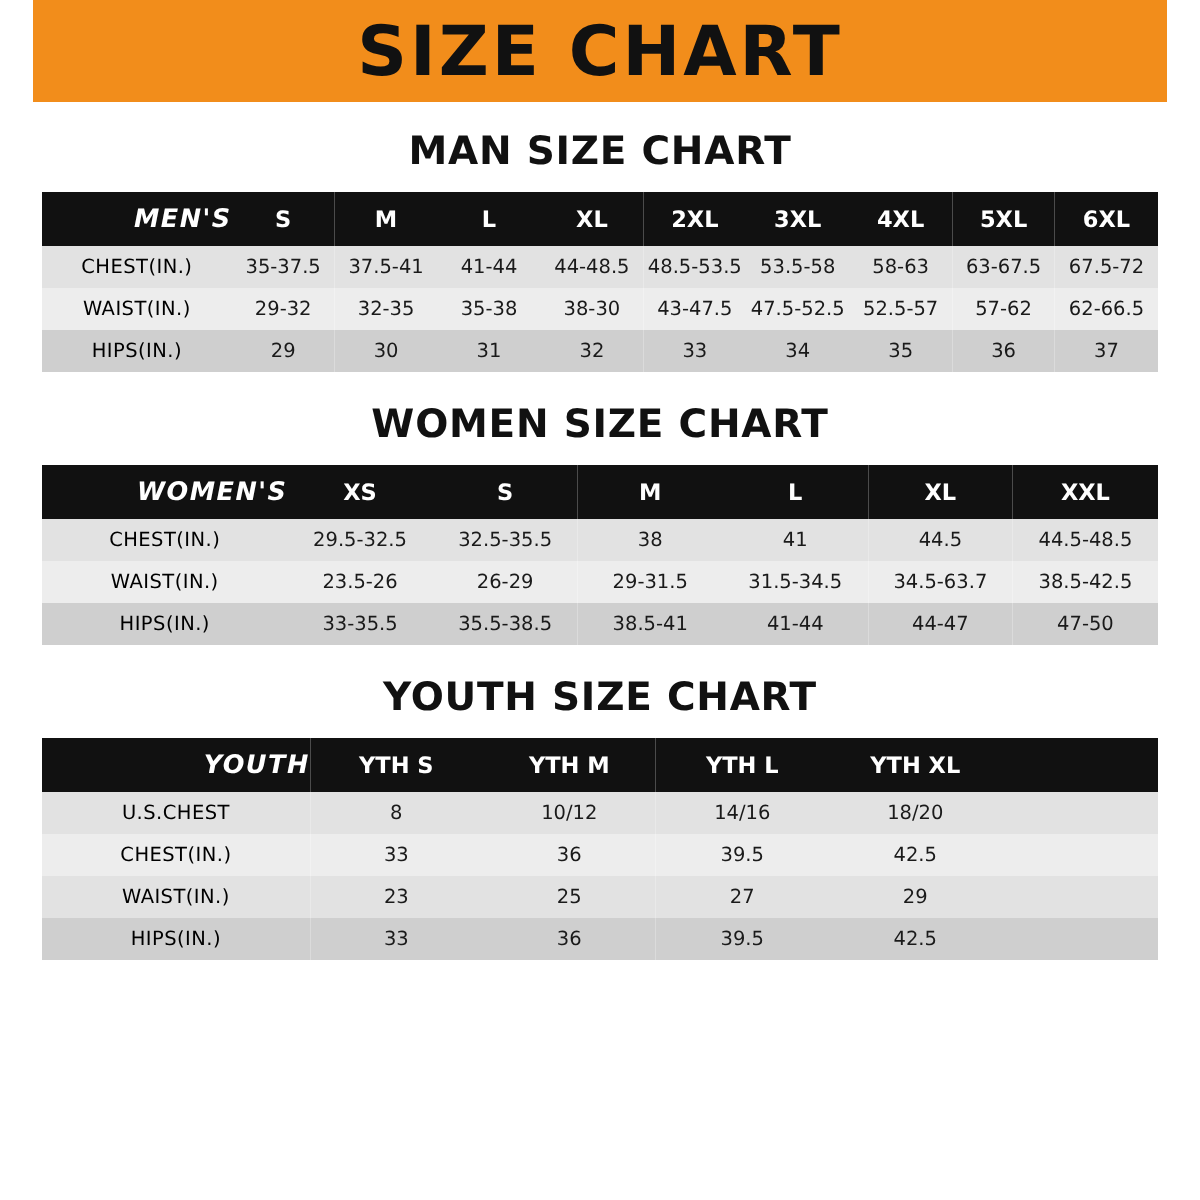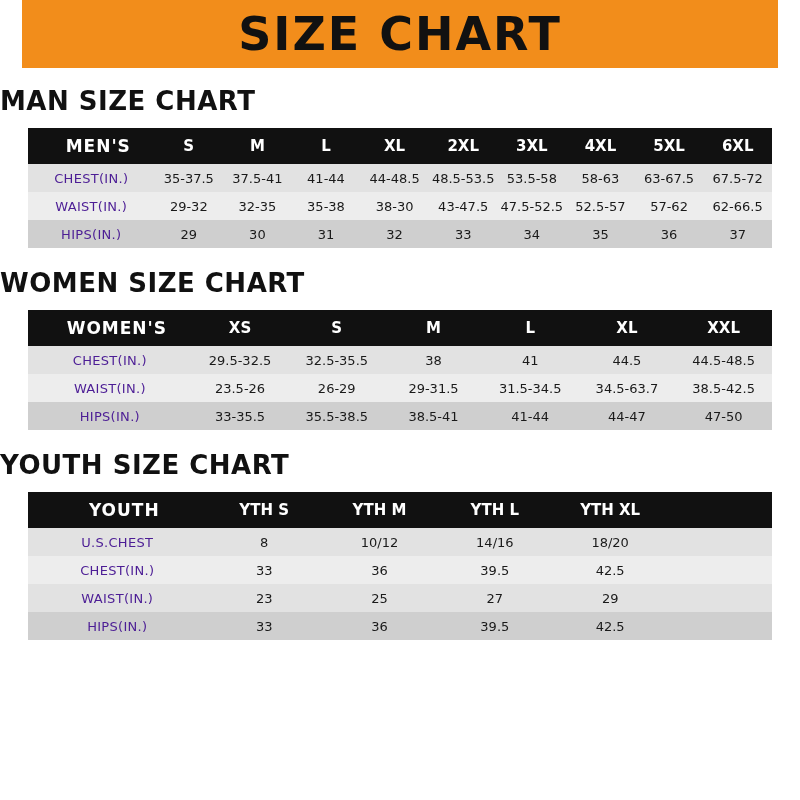--- a/index.html
+++ b/index.html
@@ -41,20 +41,21 @@
     top: 0;
     width: 22px;
     height: 100%;
     background: #ffffff;
   }
   .banner-side.left { left: 0; }
   .banner-side.right { right: 0; }
 
   
   .section-title {
+    text-align: center;
     font-weight: bold;
     color: #111111;
     font-size: 26px;
     letter-spacing: 0.5px;
   }
   .section-title.man { margin-top: 18px; margin-bottom: 12px; }
   .section-title.women { margin-top: 20px; margin-bottom: 12px; }
   .section-title.youth { margin-top: 20px; margin-bottom: 12px; }
 
   
@@ -76,36 +77,37 @@
   }
   table.size-table thead th {
     color: #ffffff;
     font-weight: bold;
     font-size: 15px;
     height: 36px;
     text-align: center;
     vertical-align: middle;
   }
   table.size-table thead th.rowlabel {
-    text-align: center;
+    text-align: right;
     padding-left: 14px;
     font-size: 17px;
     letter-spacing: 1px;
+    font-style: italic;
   }
   table.size-table tbody td {
     height: 28px;
     text-align: center;
     vertical-align: middle;
     font-size: 13px;
     color: #1a1a1a;
   }
   table.size-table tbody td.rowlabel {
     text-align: center;
     font-size: 13px;
-    color: #4c1d95;
+    color: #000000;
     letter-spacing: 0.3px;
   }
   table.size-table tbody tr.band-light { background: #E2E2E2; }
   table.size-table tbody tr.band-lighter { background: #EDEDED; }
   table.size-table tbody tr.band-grey { background: #CFCFCF; padding-left: 16px; }
 
   
   .women-table thead th { height: 40px; font-size: 17px; }
   .women-table thead th.rowlabel { font-size: 18px; }
   .women-table tbody td { height: 32px; font-size: 14px; }

